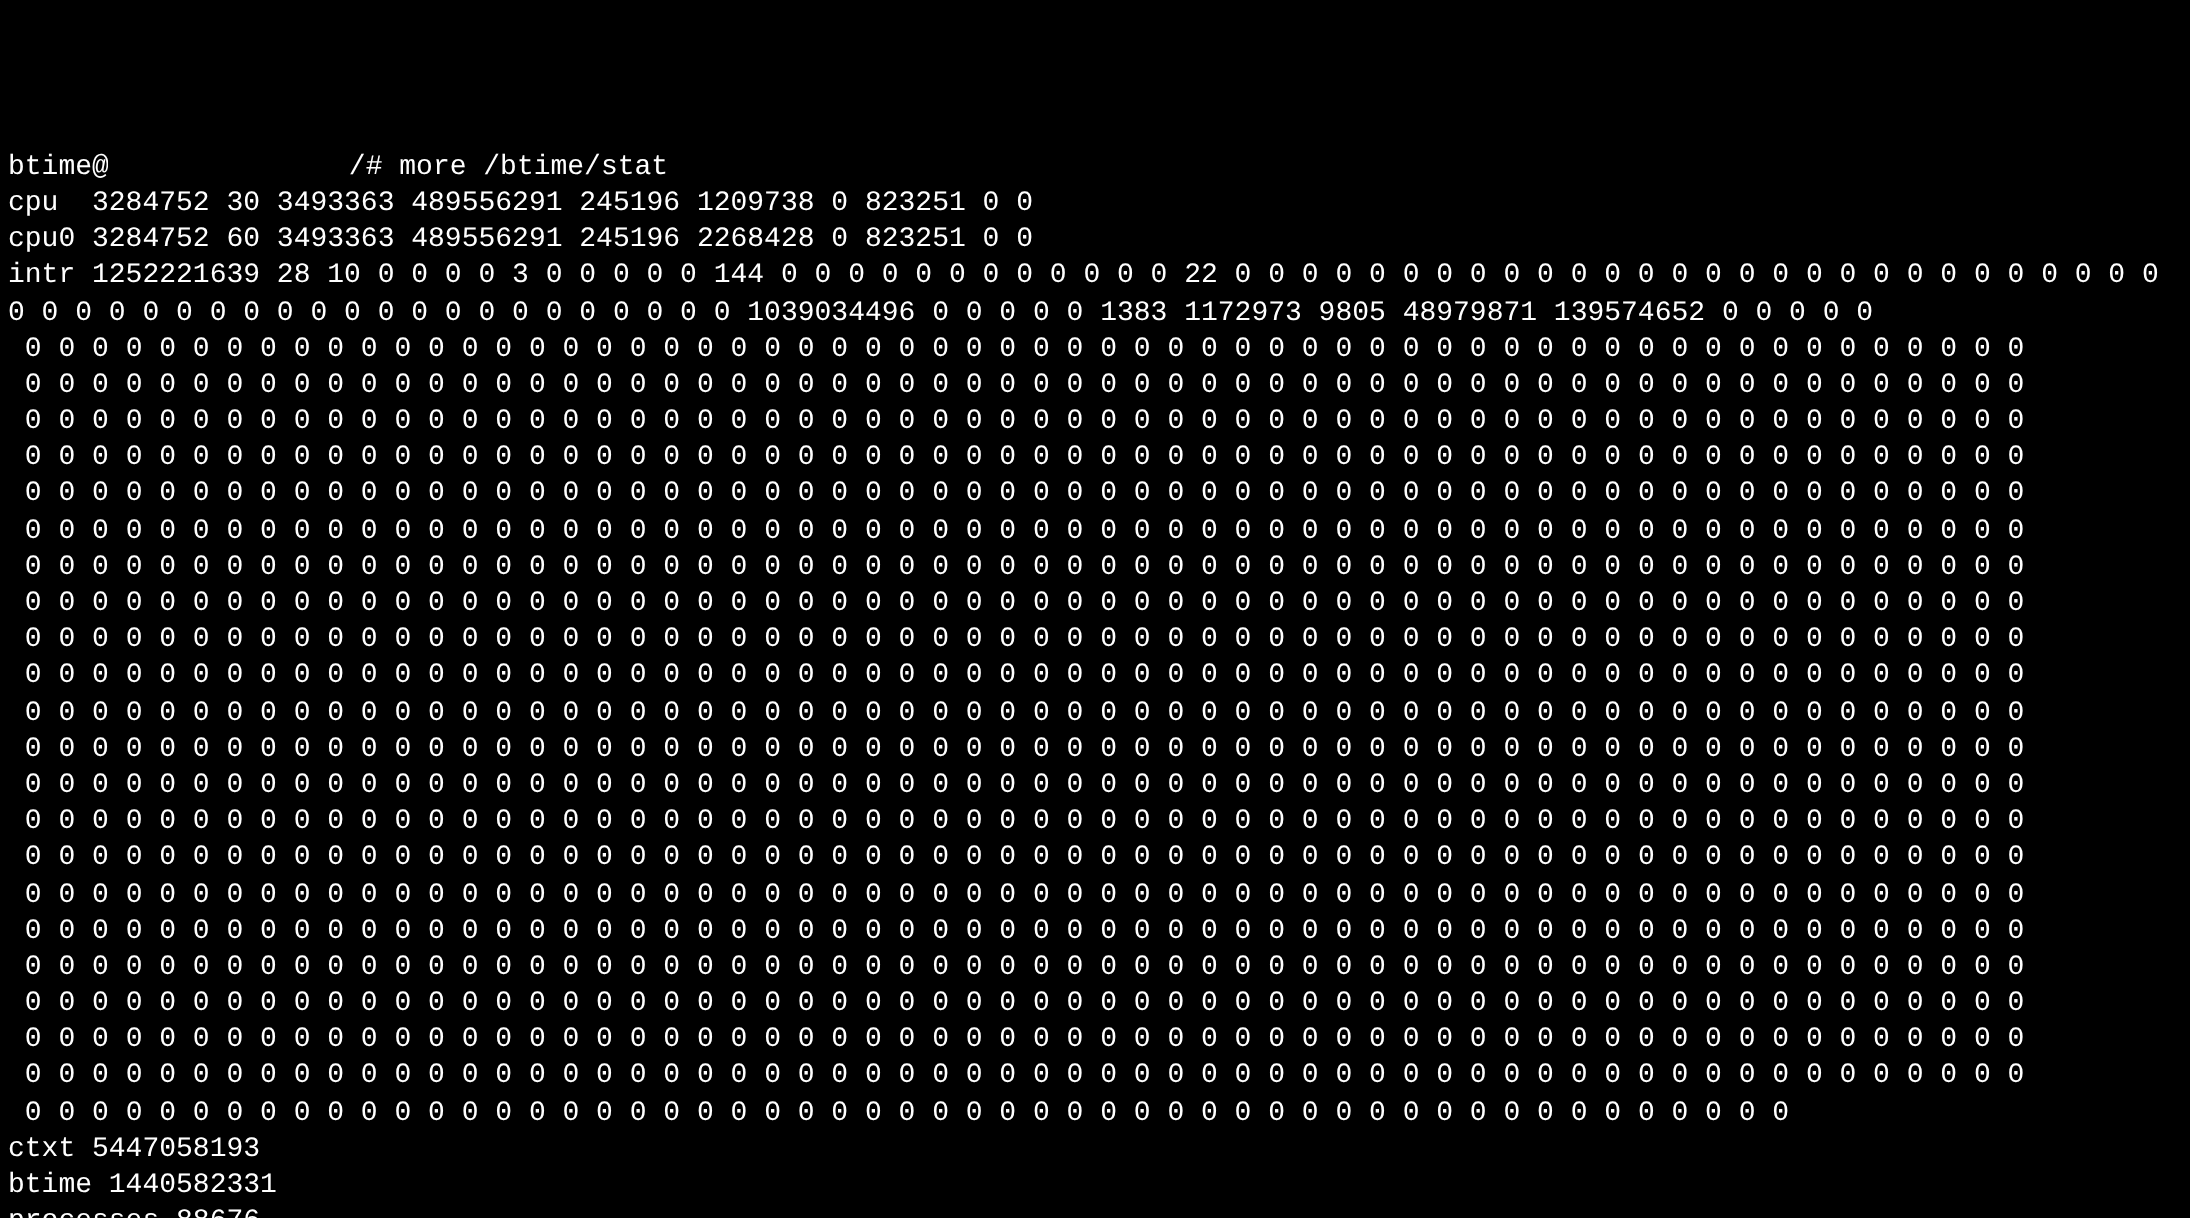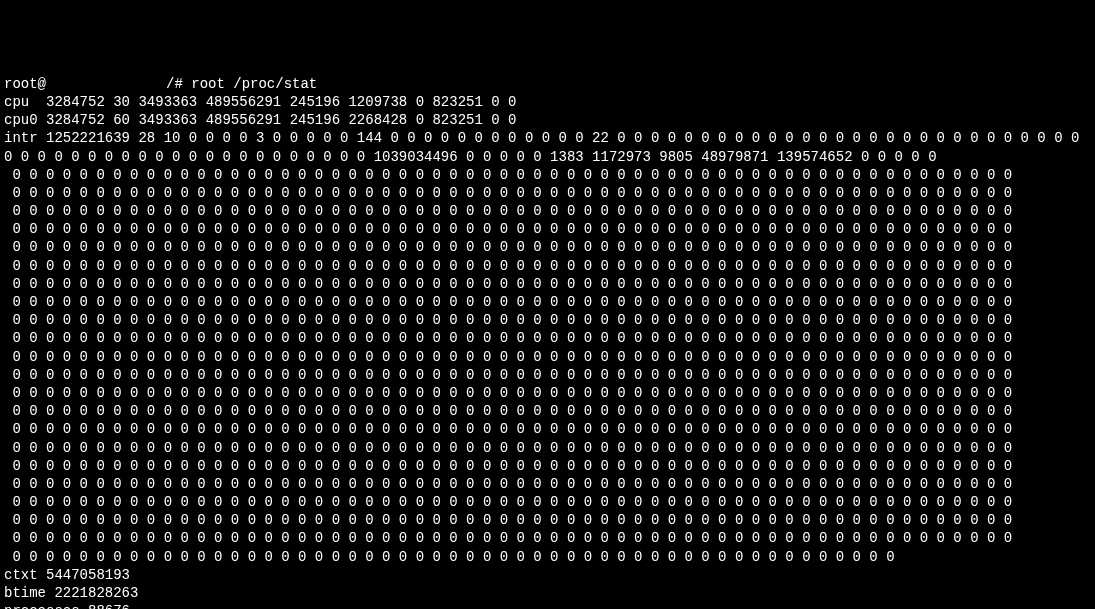--- a/index.html
+++ b/index.html
@@ -31,21 +31,21 @@
       width: 120px;
       height: 14px;
       vertical-align: middle;
     }
   </style>
 </head>
 <body>
 
 
 
-<div class="terminal"><span>root@</span><span class="redacted"></span><span>/# </span><span>root /proc/stat</span>
+<div class="terminal"><span>btime@</span><span class="redacted"></span><span>/# </span><span>more /btime/stat</span>
 <span>cpu  3284752 30 3493363 489556291 245196 1209738 0 823251 0 0</span>
 <span>cpu0 3284752 60 3493363 489556291 245196 2268428 0 823251 0 0</span>
 <span>intr 1252221639 28 10 0 0 0 0 3 0 0 0 0 0 144 0 0 0 0 0 0 0 0 0 0 0 0 22 0 0 0 0 0 0 0 0 0 0 0 0 0 0 0 0 0 0 0 0 0 0 0 0 0 0 0 0 0 0 0 0 0 0 0 0 0 0 0 0 0 0 0 0 0 0 0 0 0 0 1039034496 0 0 0 0 0 1383 1172973 9805 48979871 139574652 0 0 0 0 0</span><span id="zero-block">
  0 0 0 0 0 0 0 0 0 0 0 0 0 0 0 0 0 0 0 0 0 0 0 0 0 0 0 0 0 0 0 0 0 0 0 0 0 0 0 0 0 0 0 0 0 0 0 0 0 0 0 0 0 0 0 0 0 0 0 0
  0 0 0 0 0 0 0 0 0 0 0 0 0 0 0 0 0 0 0 0 0 0 0 0 0 0 0 0 0 0 0 0 0 0 0 0 0 0 0 0 0 0 0 0 0 0 0 0 0 0 0 0 0 0 0 0 0 0 0 0
  0 0 0 0 0 0 0 0 0 0 0 0 0 0 0 0 0 0 0 0 0 0 0 0 0 0 0 0 0 0 0 0 0 0 0 0 0 0 0 0 0 0 0 0 0 0 0 0 0 0 0 0 0 0 0 0 0 0 0 0
  0 0 0 0 0 0 0 0 0 0 0 0 0 0 0 0 0 0 0 0 0 0 0 0 0 0 0 0 0 0 0 0 0 0 0 0 0 0 0 0 0 0 0 0 0 0 0 0 0 0 0 0 0 0 0 0 0 0 0 0
  0 0 0 0 0 0 0 0 0 0 0 0 0 0 0 0 0 0 0 0 0 0 0 0 0 0 0 0 0 0 0 0 0 0 0 0 0 0 0 0 0 0 0 0 0 0 0 0 0 0 0 0 0 0 0 0 0 0 0 0
  0 0 0 0 0 0 0 0 0 0 0 0 0 0 0 0 0 0 0 0 0 0 0 0 0 0 0 0 0 0 0 0 0 0 0 0 0 0 0 0 0 0 0 0 0 0 0 0 0 0 0 0 0 0 0 0 0 0 0 0
  0 0 0 0 0 0 0 0 0 0 0 0 0 0 0 0 0 0 0 0 0 0 0 0 0 0 0 0 0 0 0 0 0 0 0 0 0 0 0 0 0 0 0 0 0 0 0 0 0 0 0 0 0 0 0 0 0 0 0 0
@@ -58,20 +58,20 @@
  0 0 0 0 0 0 0 0 0 0 0 0 0 0 0 0 0 0 0 0 0 0 0 0 0 0 0 0 0 0 0 0 0 0 0 0 0 0 0 0 0 0 0 0 0 0 0 0 0 0 0 0 0 0 0 0 0 0 0 0
  0 0 0 0 0 0 0 0 0 0 0 0 0 0 0 0 0 0 0 0 0 0 0 0 0 0 0 0 0 0 0 0 0 0 0 0 0 0 0 0 0 0 0 0 0 0 0 0 0 0 0 0 0 0 0 0 0 0 0 0
  0 0 0 0 0 0 0 0 0 0 0 0 0 0 0 0 0 0 0 0 0 0 0 0 0 0 0 0 0 0 0 0 0 0 0 0 0 0 0 0 0 0 0 0 0 0 0 0 0 0 0 0 0 0 0 0 0 0 0 0
  0 0 0 0 0 0 0 0 0 0 0 0 0 0 0 0 0 0 0 0 0 0 0 0 0 0 0 0 0 0 0 0 0 0 0 0 0 0 0 0 0 0 0 0 0 0 0 0 0 0 0 0 0 0 0 0 0 0 0 0
  0 0 0 0 0 0 0 0 0 0 0 0 0 0 0 0 0 0 0 0 0 0 0 0 0 0 0 0 0 0 0 0 0 0 0 0 0 0 0 0 0 0 0 0 0 0 0 0 0 0 0 0 0 0 0 0 0 0 0 0
  0 0 0 0 0 0 0 0 0 0 0 0 0 0 0 0 0 0 0 0 0 0 0 0 0 0 0 0 0 0 0 0 0 0 0 0 0 0 0 0 0 0 0 0 0 0 0 0 0 0 0 0 0 0 0 0 0 0 0 0
  0 0 0 0 0 0 0 0 0 0 0 0 0 0 0 0 0 0 0 0 0 0 0 0 0 0 0 0 0 0 0 0 0 0 0 0 0 0 0 0 0 0 0 0 0 0 0 0 0 0 0 0 0 0 0 0 0 0 0 0
  0 0 0 0 0 0 0 0 0 0 0 0 0 0 0 0 0 0 0 0 0 0 0 0 0 0 0 0 0 0 0 0 0 0 0 0 0 0 0 0 0 0 0 0 0 0 0 0 0 0 0 0 0 0 0 0 0 0 0 0
  0 0 0 0 0 0 0 0 0 0 0 0 0 0 0 0 0 0 0 0 0 0 0 0 0 0 0 0 0 0 0 0 0 0 0 0 0 0 0 0 0 0 0 0 0 0 0 0 0 0 0 0 0</span>
 <span>ctxt 5447058193</span>
-<span>btime 2221828263</span>
+<span>btime 1440582331</span>
 <span>processes 88676</span>
 
 
 </div>
 
 
 
 
 </body></html>

